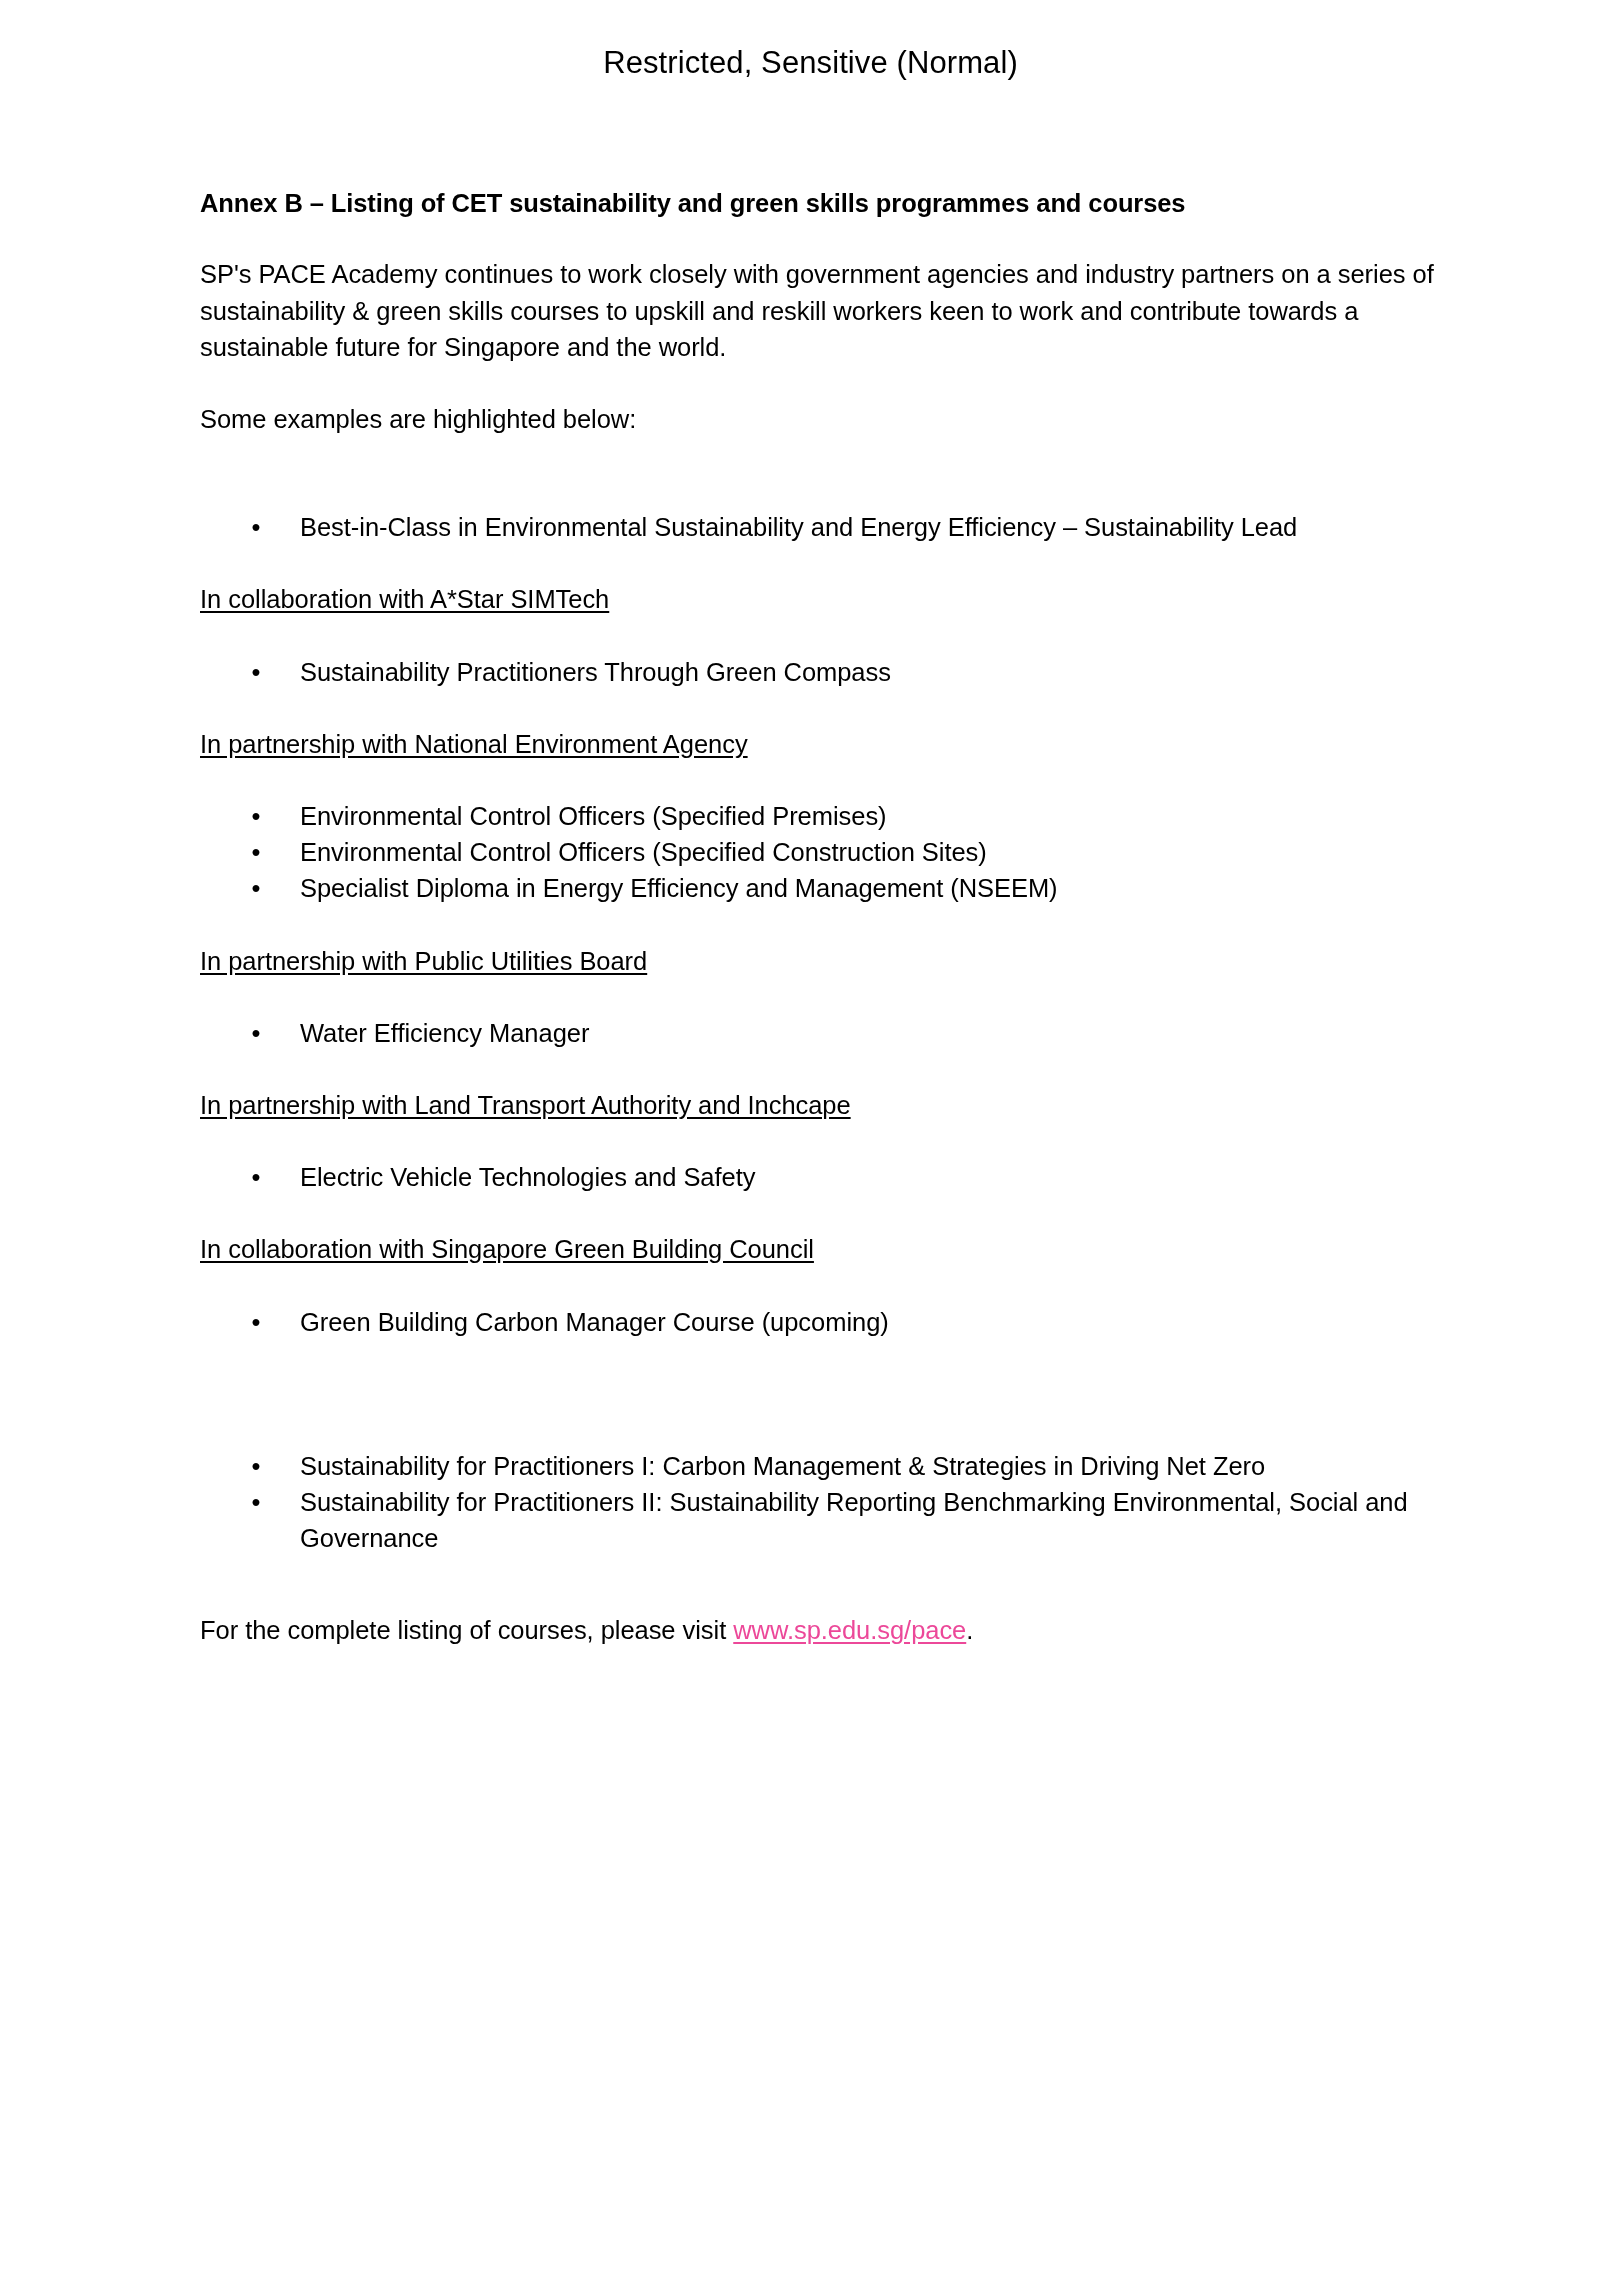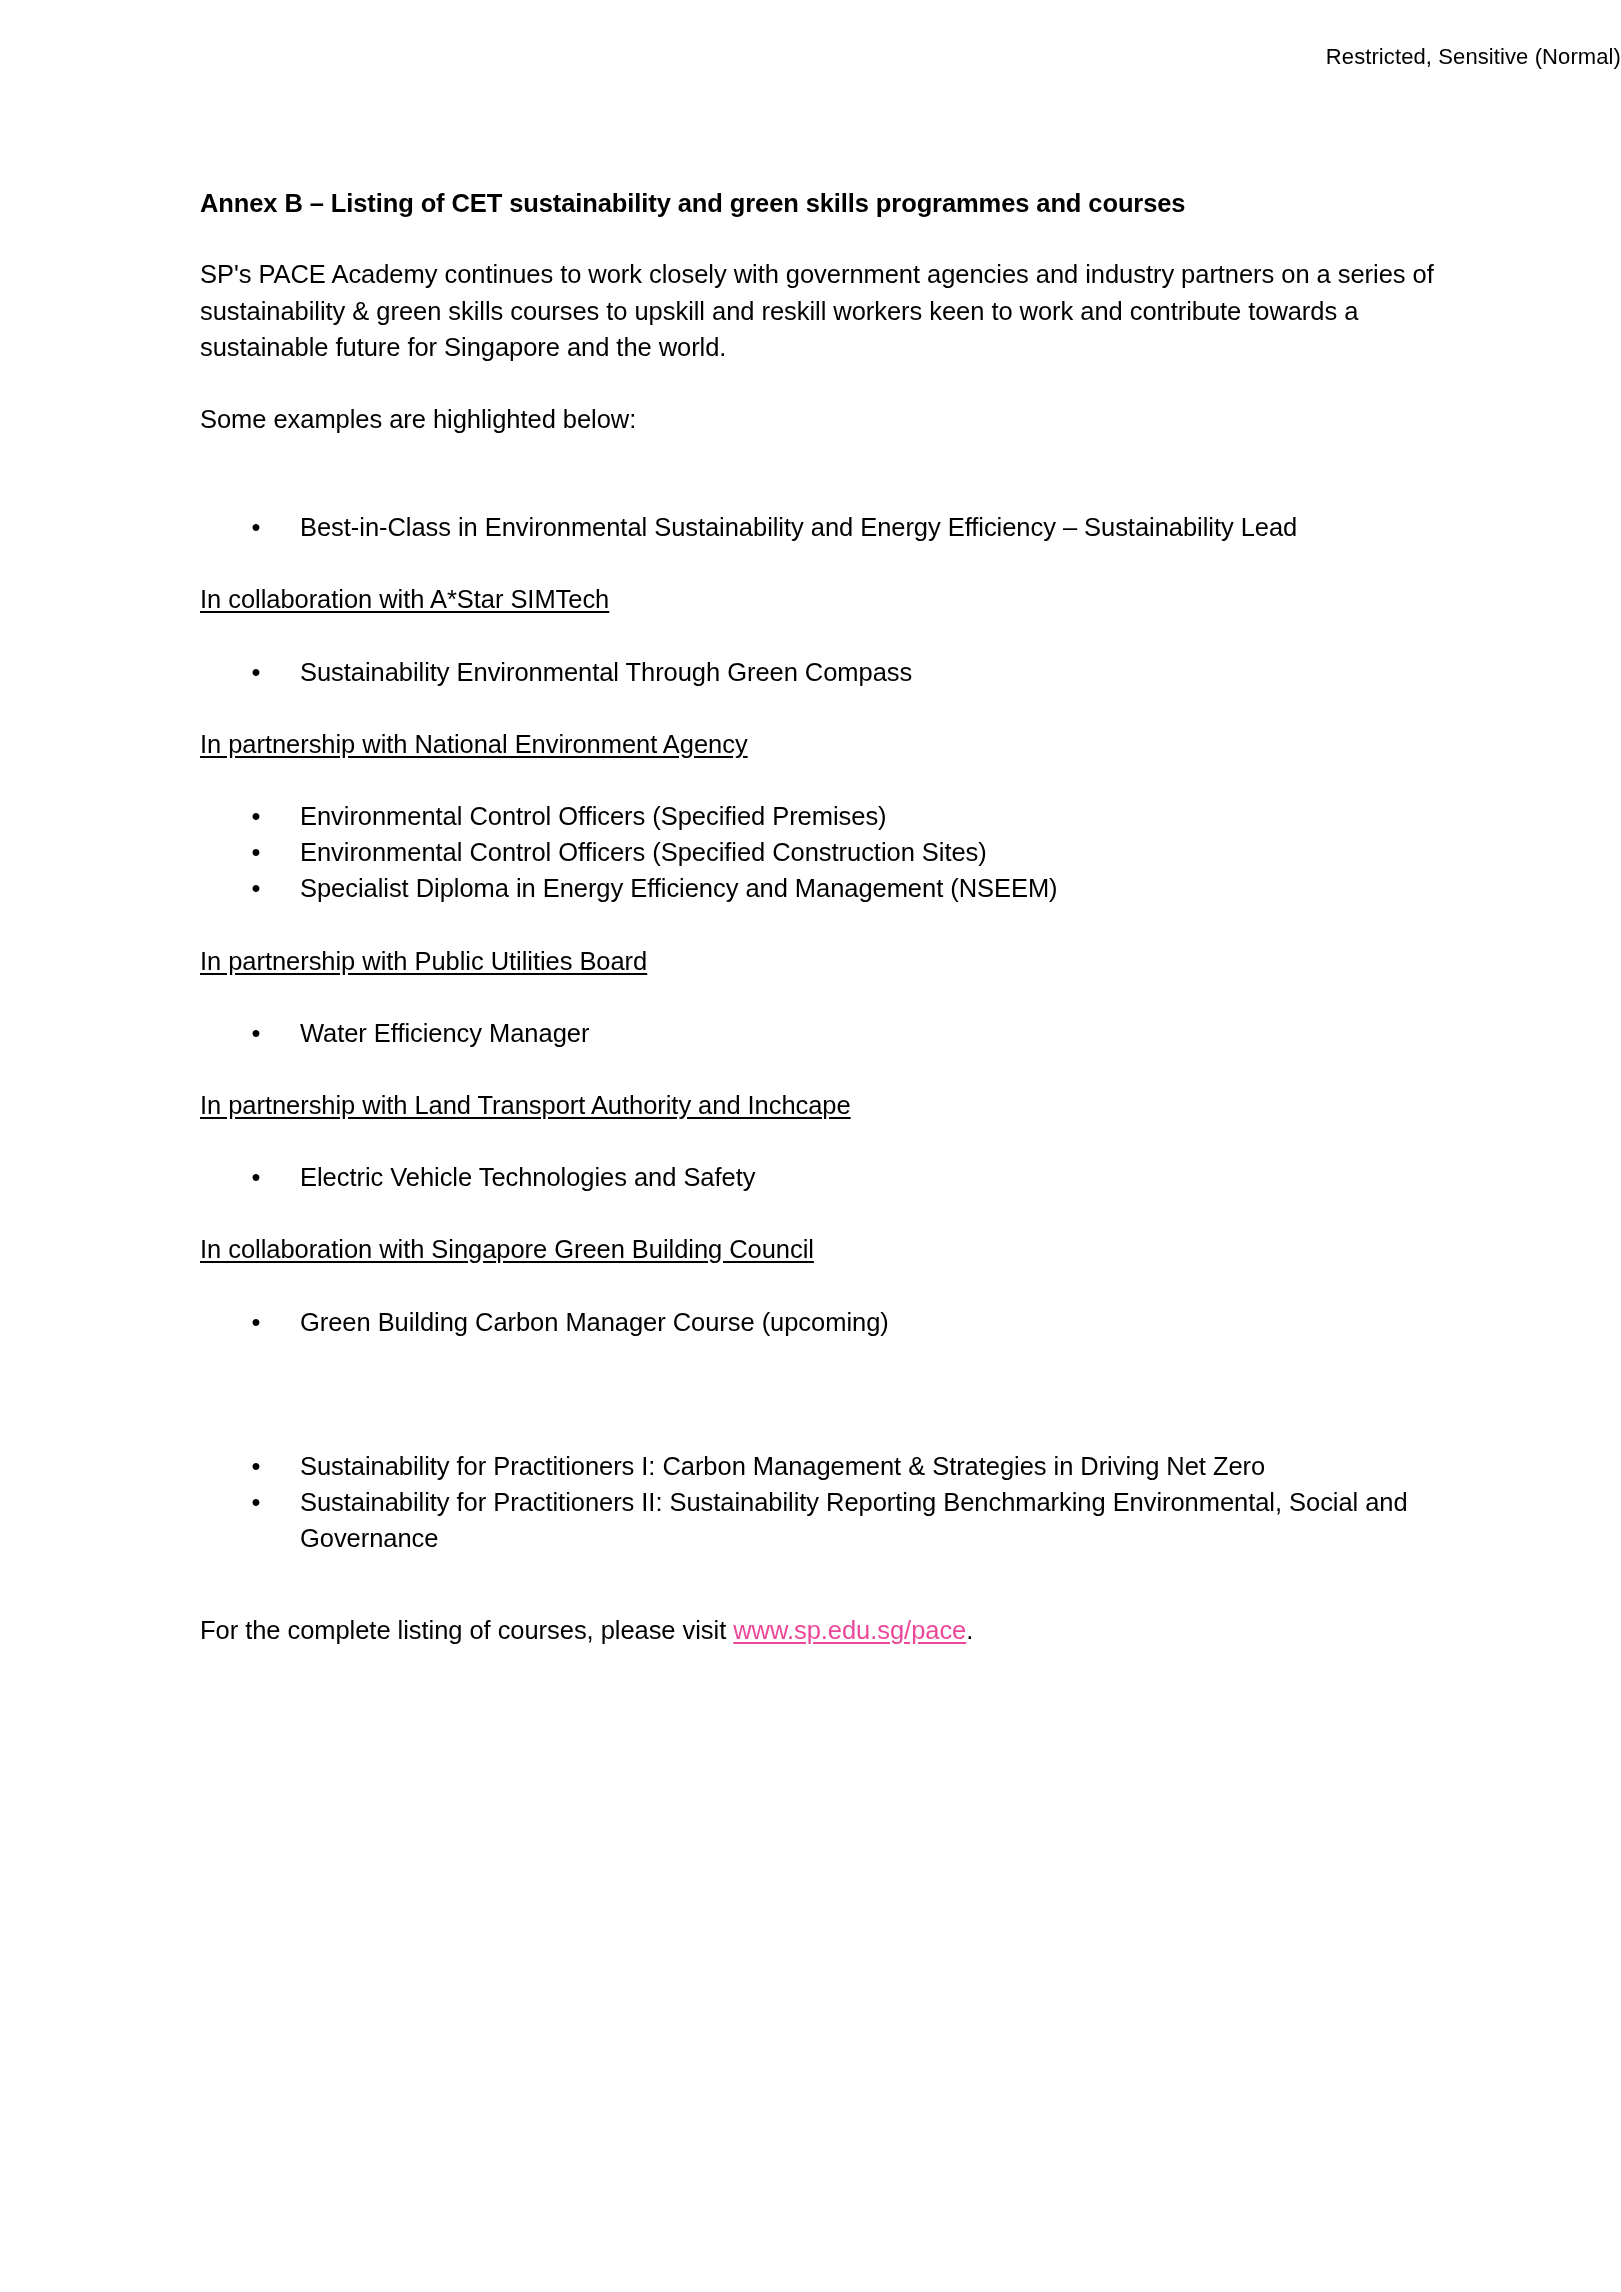--- a/index.html
+++ b/index.html
@@ -14,22 +14,22 @@
   .page {
     position: relative;
     width: 1621px;
     height: 2293px;
     background: #ffffff;
     overflow: hidden;
     box-sizing: border-box;
   }
   .doc-header {
     width: 100%;
-    text-align: right;
-    font-size: 22px;
+    text-align: center;
+    font-size: 31px;
     line-height: 1.2;
     padding-top: 44px;
     color: #000000;
     letter-spacing: 0.1px;
   }
   .body-area {
     position: absolute;
     left: 200px;
     top: 186px;
     width: 1245px;
@@ -115,21 +115,21 @@
     <div class="spacer-line"></div>
     <ul class="bullets">
       <li><span class="dot">•</span><span>Best-in-Class in Environmental Sustainability and Energy Efficiency – Sustainability Lead</span></li>
     </ul>
 
     <div class="spacer-line"></div>
 
     <p class="section-head"><span class="u">In collaboration with A*Star SIMTech</span></p>
     <div class="spacer-line"></div>
     <ul class="bullets">
-      <li><span class="dot">•</span><span>Sustainability Environmental Through Green Compass</span></li>
+      <li><span class="dot">•</span><span>Sustainability Practitioners Through Green Compass</span></li>
     </ul>
 
     <div class="spacer-line"></div>
 
     <p class="section-head"><span class="u">In partnership with National Environment Agency</span></p>
     <div class="spacer-line"></div>
     <ul class="bullets">
       <li><span class="dot">•</span><span>Environmental Control Officers (Specified Premises)</span></li>
       <li><span class="dot">•</span><span>Environmental Control Officers (Specified Construction Sites)</span></li>
       <li><span class="dot">•</span><span>Specialist Diploma in Energy Efficiency and Management (NSEEM)</span></li>

